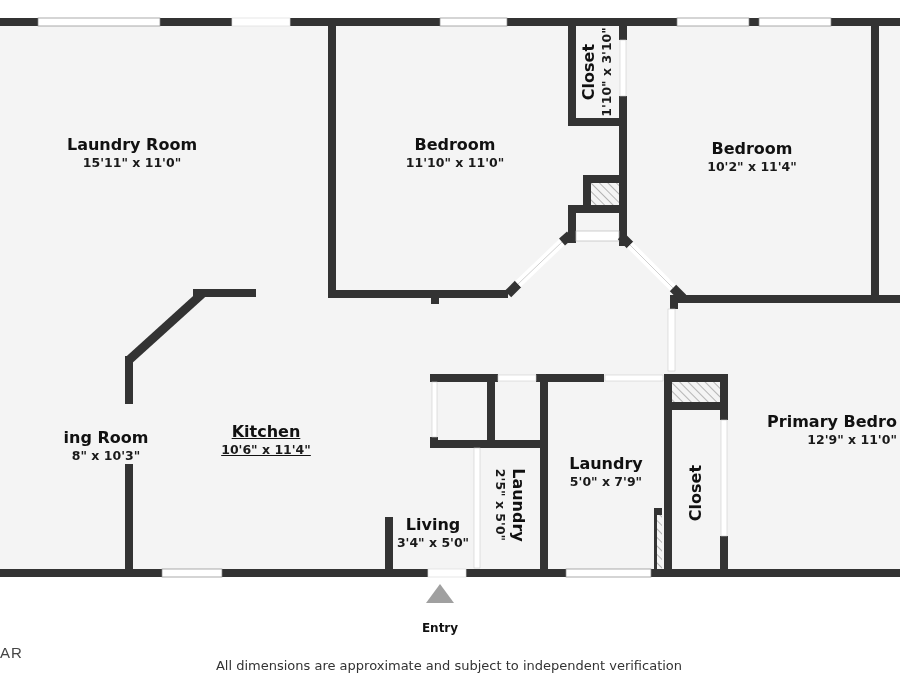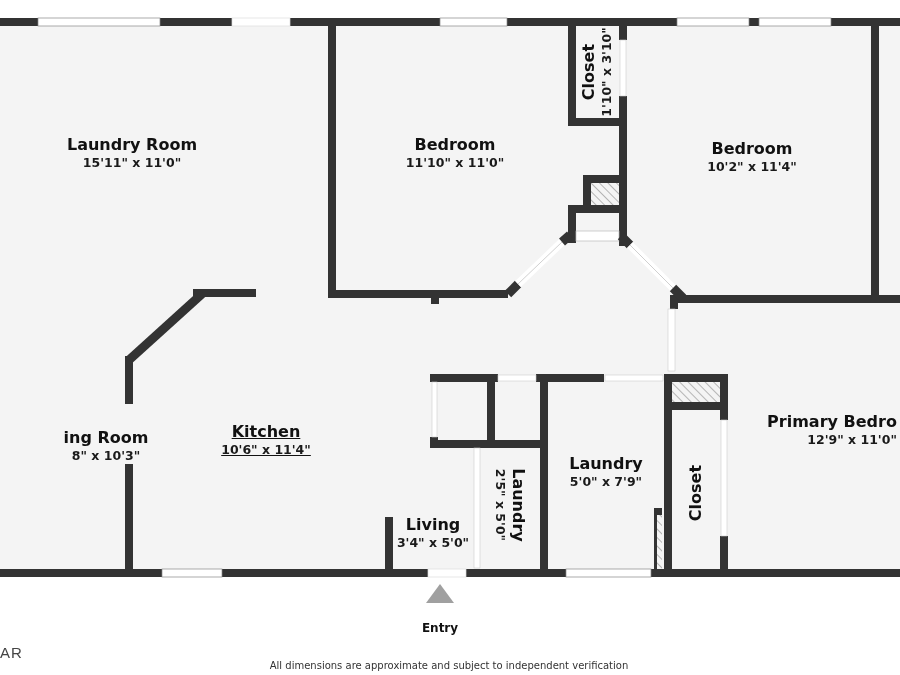--- a/index.html
+++ b/index.html
@@ -7,21 +7,21 @@
            font-family: "DejaVu Sans", "Liberation Sans", sans-serif; }
     #plan { position: absolute; left: 0; top: 0; width: 900px; height: 675px; }
     .lbl { position: absolute; text-align: center; color: #111; white-space: nowrap; transform: translate(-50%, -50%); }
     .lbl .name { font-weight: bold; font-size: 16px; line-height: 20px; display: block; }
     .lbl .dim { font-weight: bold; font-size: 12.5px; line-height: 16px; display: block; color: #1a1a1a; }
     .vert { transform: translate(-50%, -50%) rotate(-90deg); }
     .vert90 { transform: translate(-50%, -50%) rotate(90deg); }
     .entry-lbl { position: absolute; left: 440px; top: 628px; transform: translate(-50%, -50%);
                  font-weight: bold; font-size: 12px; color: #111; }
     .disclaimer { position: absolute; left: 449px; top: 665px; transform: translate(-50%, -50%);
-                  font-size: 10px; color: #333; white-space: nowrap; }
+                  font-size: 13px; color: #333; white-space: nowrap; }
     .brand { position: absolute; left: 0; top: 644px; font-size: 15px; color: #444; letter-spacing: 1px;
              font-family: "Liberation Sans", sans-serif; text-align: center; }
   </style>
 </head>
 <body>
 
 <svg id="plan" viewBox="0 0 900 675" xmlns="http://www.w3.org/2000/svg">
   <defs>
     <pattern id="hatch" patternUnits="userSpaceOnUse" width="6" height="6" patternTransform="rotate(-45)">
       <rect width="6" height="6" fill="#f4f4f4"></rect>

